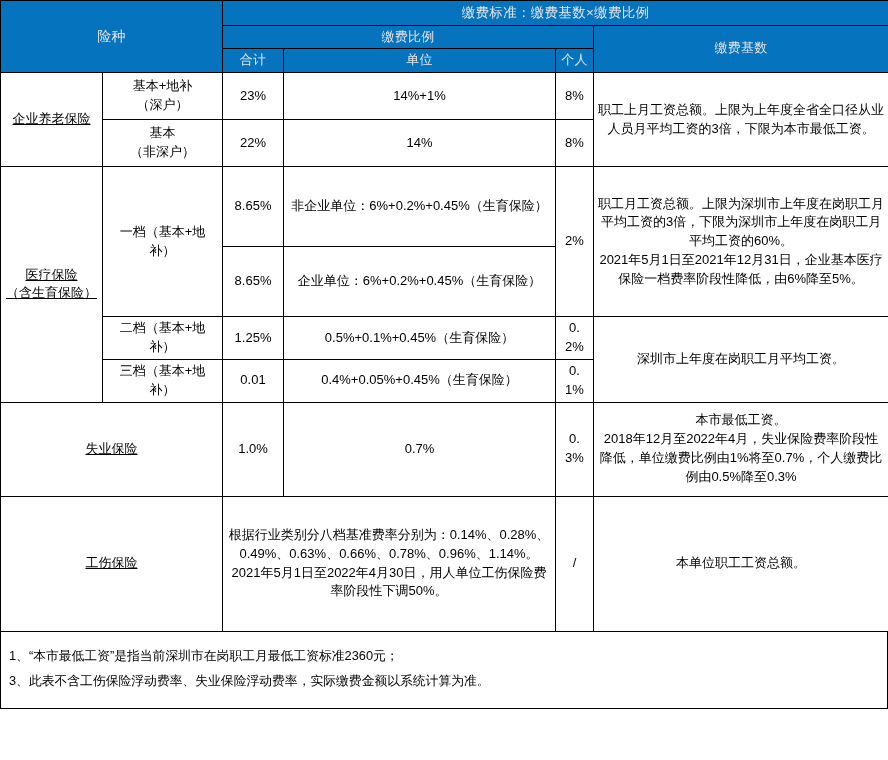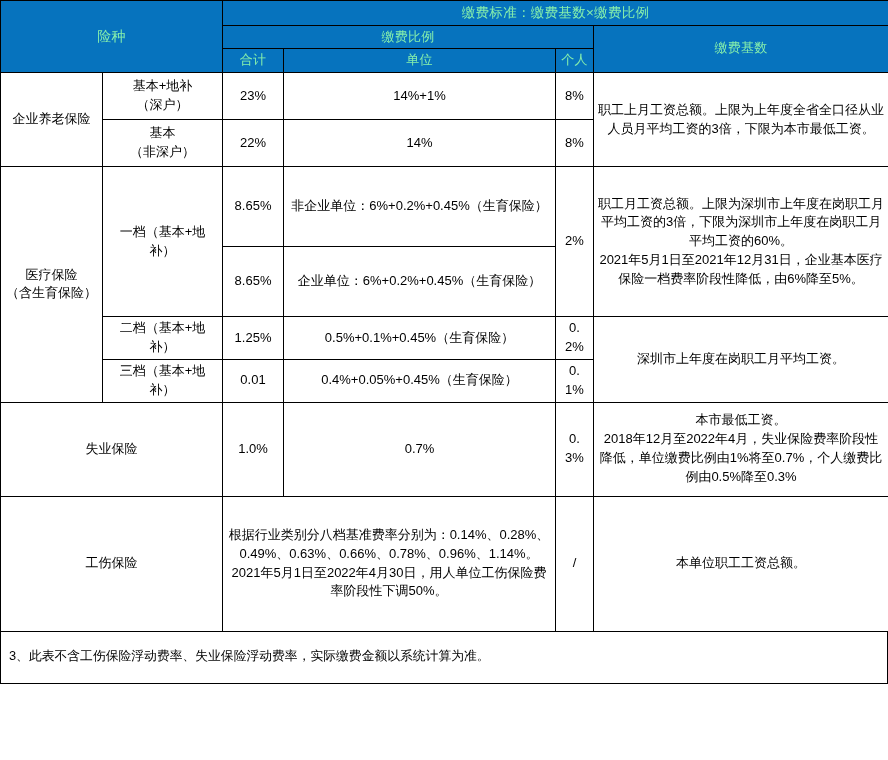--- a/index.html
+++ b/index.html
@@ -33,41 +33,42 @@
     font-weight: normal;
     font-size: 13px;
     line-height: 1.45;
     vertical-align: middle;
     text-align: center;
     box-sizing: border-box;
     word-break: break-all;
   }
   thead th {
     background: #0673BE;
-    color: #86efac;
+    color: #e5e5e5;
     font-size: 13.5px;
     letter-spacing: 0.3px;
   }
   thead th.hdr-risk {
     font-size: 14px;
     margin-top: 25px;
   }
   thead th.hdr-standard {
     font-size: 13.5px;
   }
   td.left-text {
     text-align: left;
     vertical-align: middle;
     padding-left: 7px;
     padding-right: 6px;
     line-height: 1.62;
     font-size: 12.6px;
   }
   td.center-name {
     text-align: center;
+    text-decoration: underline;
   }
   td.sub-name {
     font-size: 12.6px;
   }
   td.ratio-cell {
     font-size: 13px;
     border-radius: 11px;
   }
   td.unit-cell {
     font-size: 12.6px;
@@ -192,16 +193,17 @@
         <td class="center-name" colspan="2">工伤保险</td>
         <td class="left-text" colspan="2">根据行业类别分八档基准费率分别为：0.14%、0.28%、0.49%、0.63%、0.66%、0.78%、0.96%、1.14%。<br>2021年5月1日至2022年4月30日，用人单位工伤保险费率阶段性下调50%。</td>
         <td class="ratio-cell">/</td>
         <td class="left-text">本单位职工工资总额。</td>
       </tr>
 
     </tbody>
   </table>
 
   <div class="note-cell">
+    <div class="note-line">1、“本市最低工资”是指当前深圳市在岗职工月最低工资标准2360元；</div>
     <div class="note-line">3、此表不含工伤保险浮动费率、失业保险浮动费率，实际缴费金额以系统计算为准。</div>
   </div>
 
 </div>
 
 </body></html>

